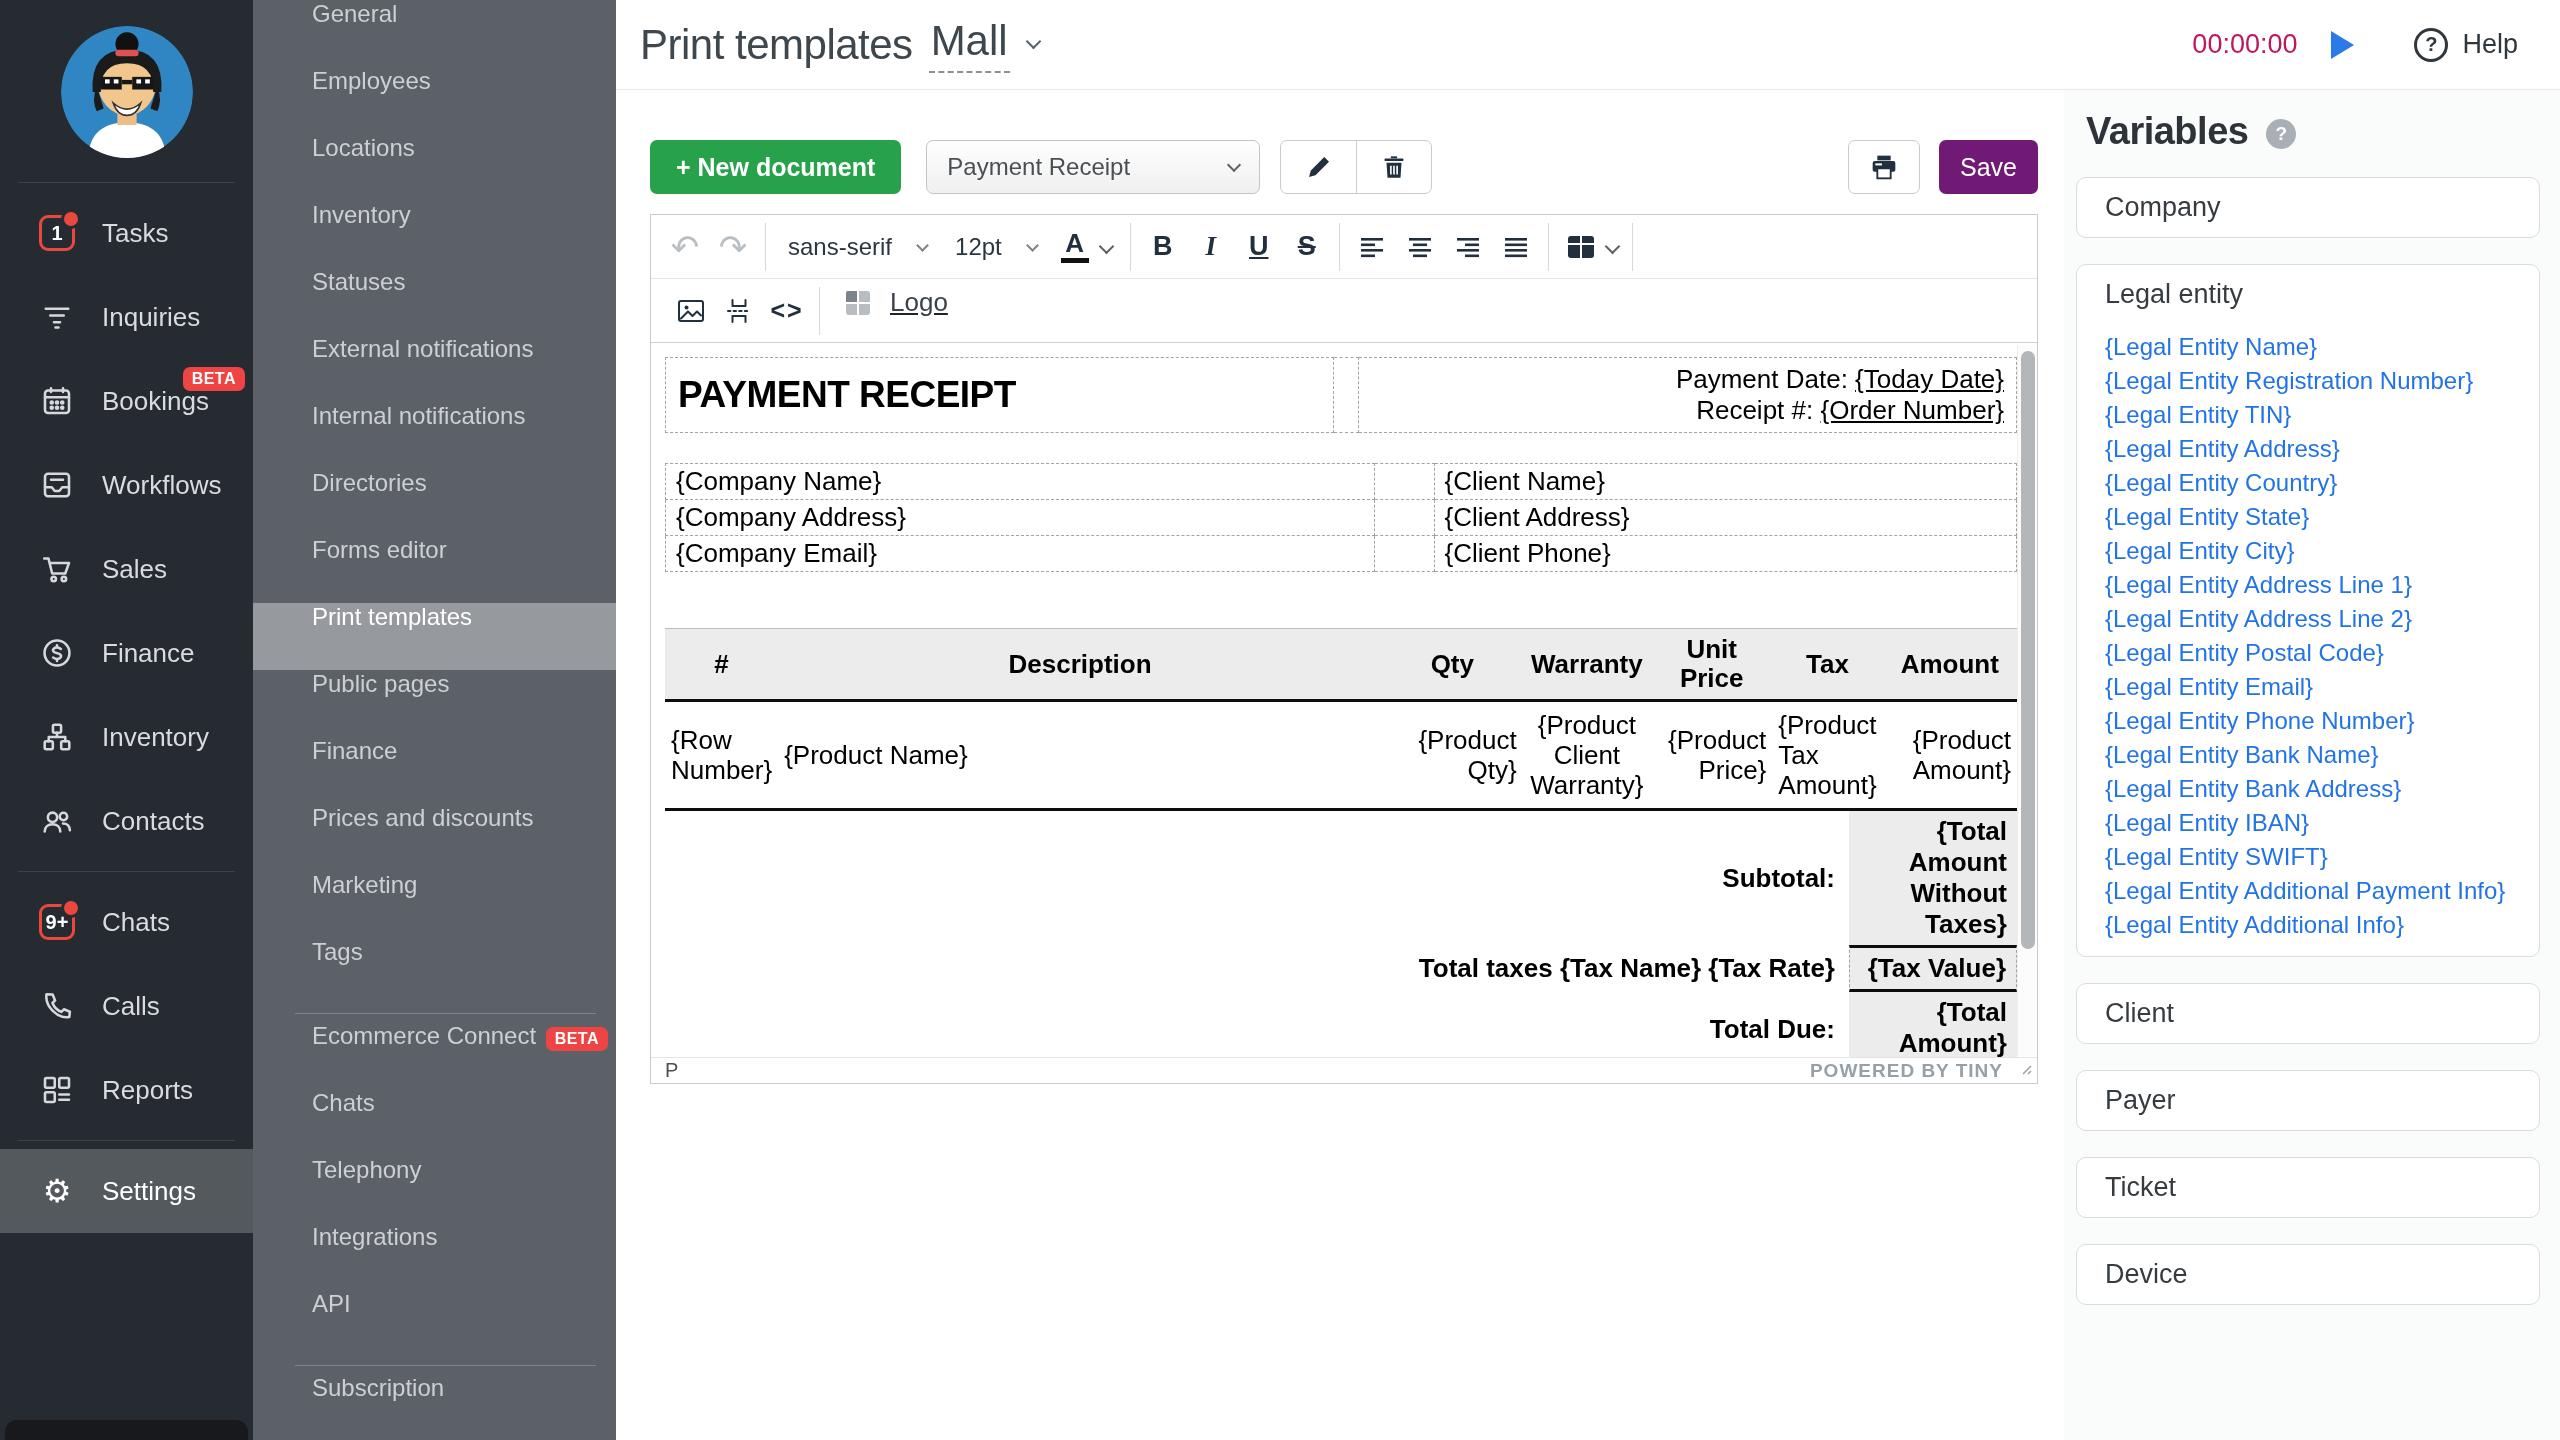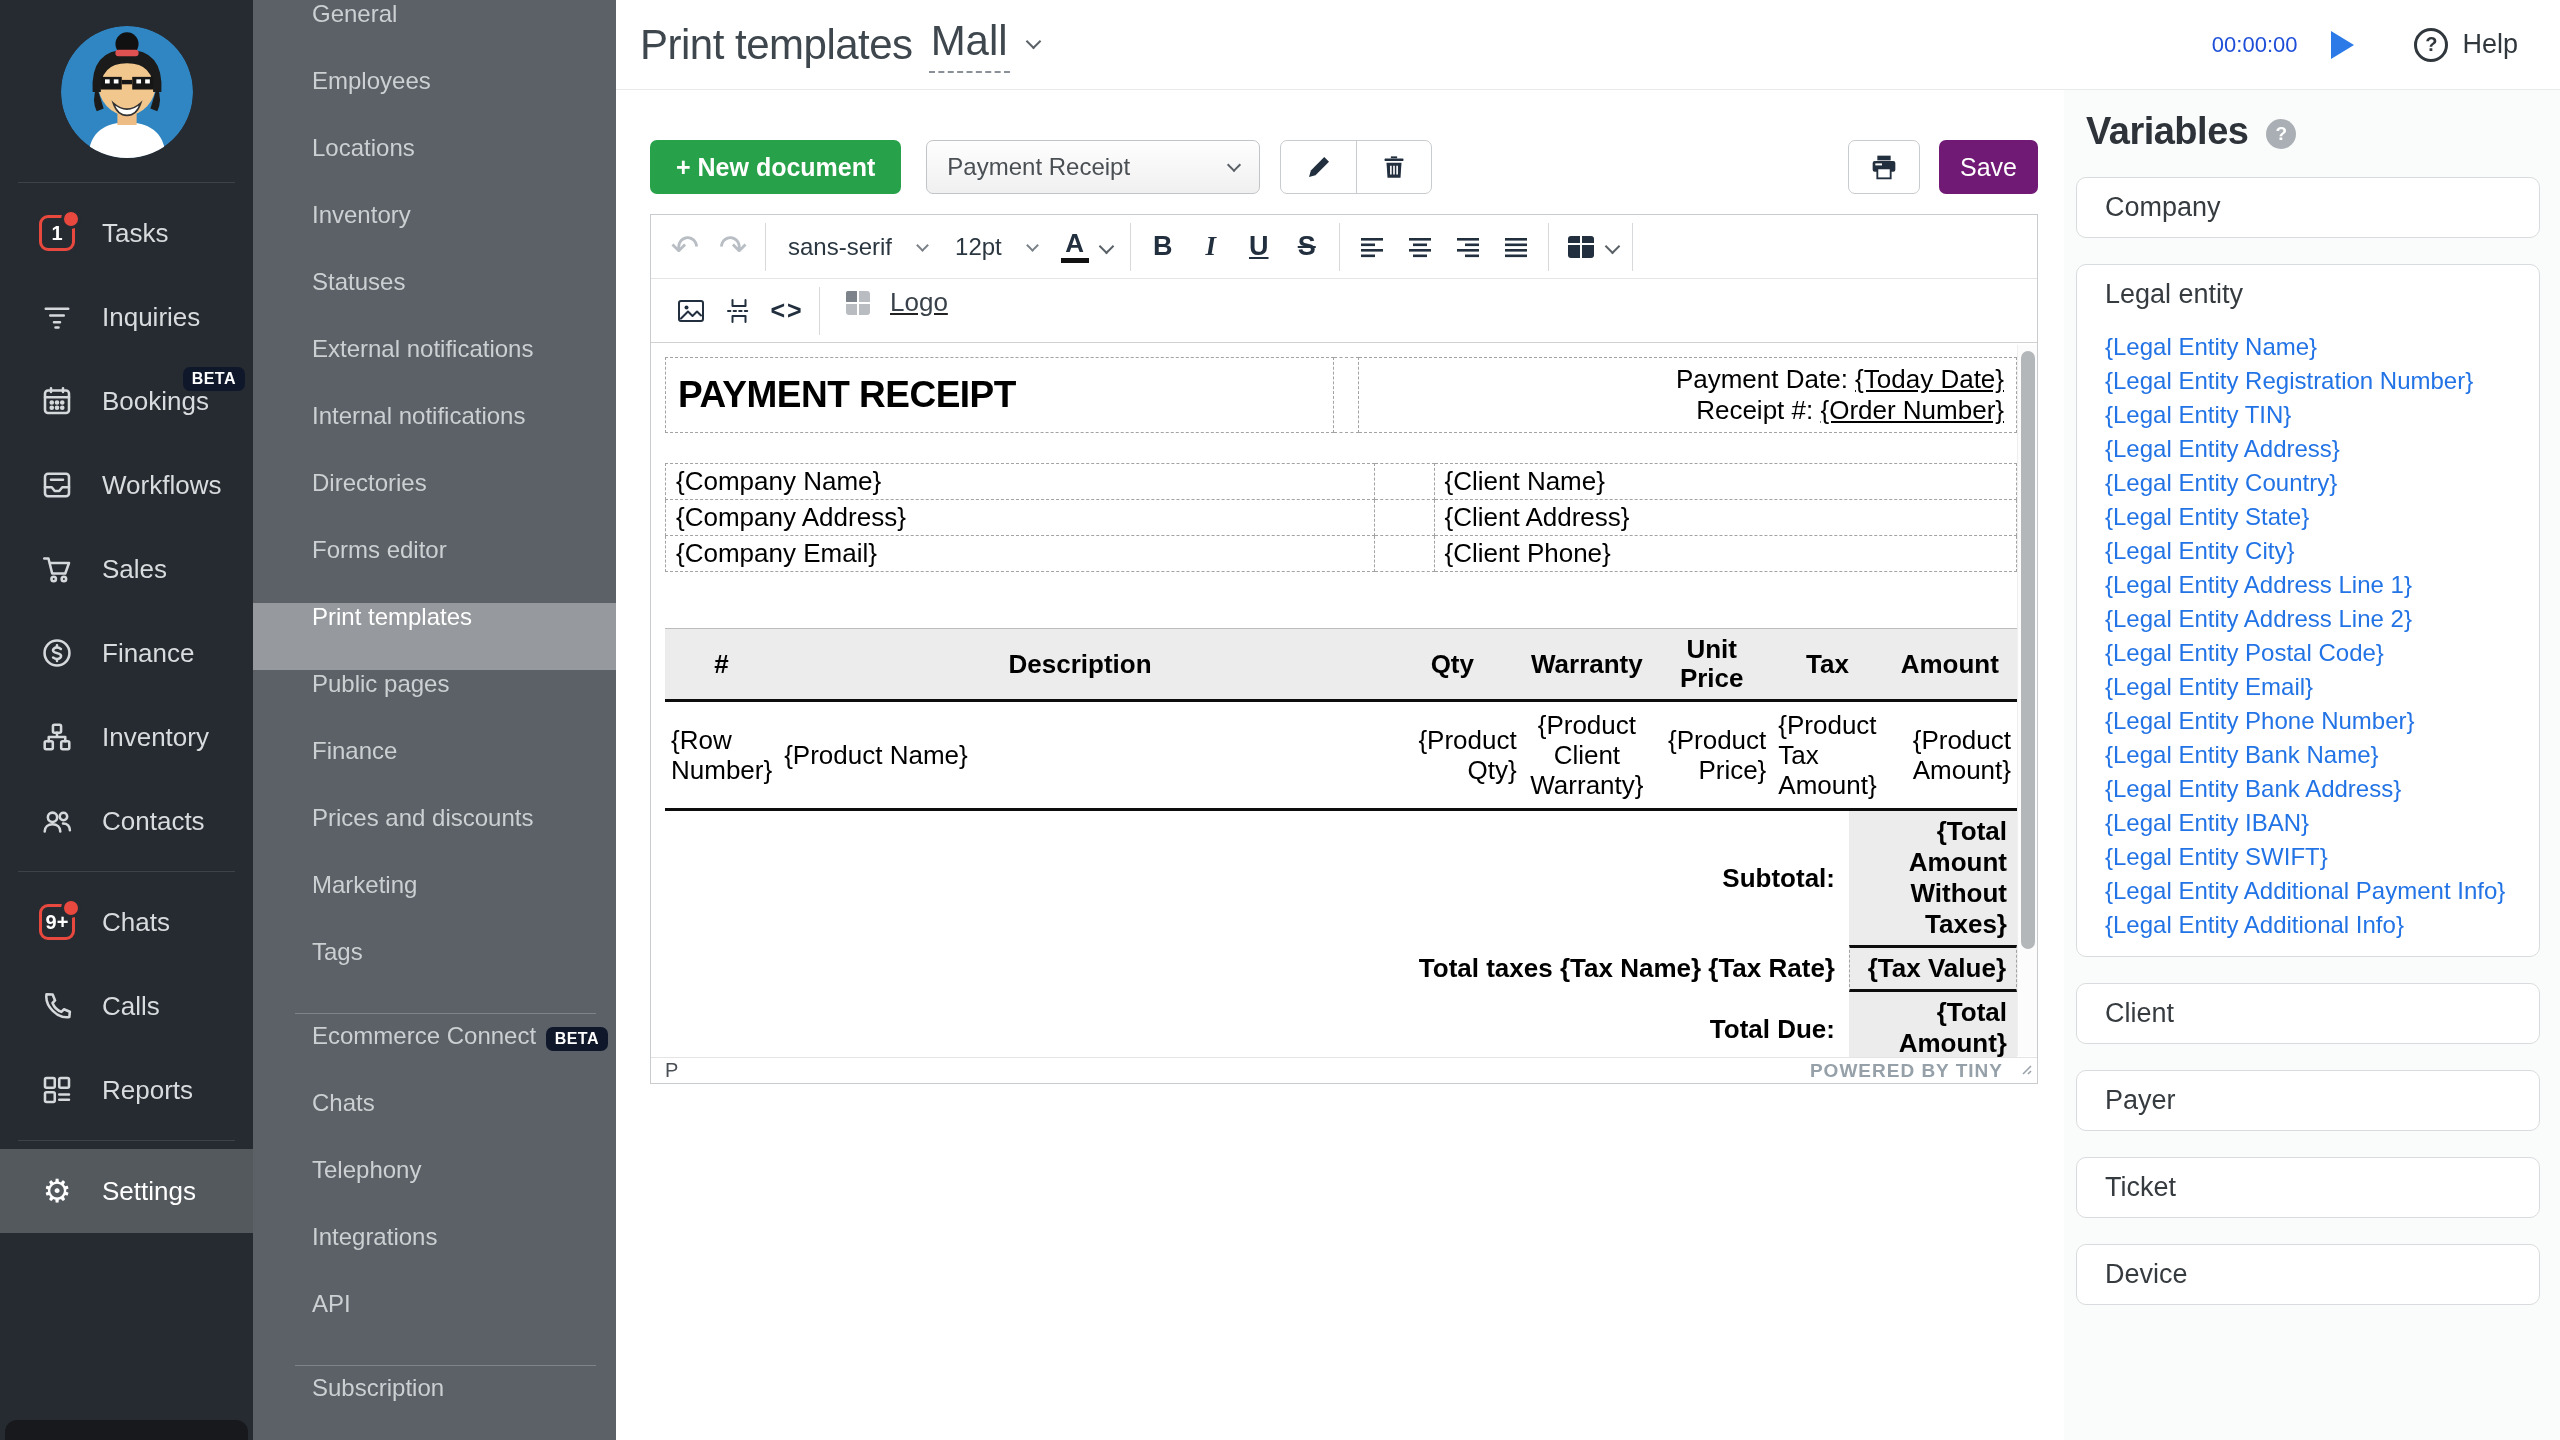--- a/index.html
+++ b/index.html
@@ -15,21 +15,21 @@
   .nav-item { height:84px; display:flex; align-items:center; padding-left:36px; gap:24px;
               font-size:26px; cursor:pointer; position:relative; color:#d9dcde; }
   .nav-item.active { background:#54595e; color:#fff; }
   .nav-ico { width:42px; display:flex; justify-content:center; align-items:center; flex-shrink:0; }
   .nav-div { height:1px; background:#3c4248; margin:8px 18px; }
   .red-badge { min-width:36px; height:36px; border:3px solid #e8483e; border-radius:9px; color:#fff;
                font-size:20px; font-weight:700; display:flex; align-items:center; justify-content:center;
                position:relative; padding:0 3px; }
   .red-badge::after { content:""; position:absolute; top:-9px; right:-9px; width:14px; height:14px;
                background:#e8483e; border-radius:50%; border:3px solid #262b31; }
-  .beta { position:absolute; background:#0f172a; color:#fff; font-size:16px; font-weight:700;
+  .beta { position:absolute; background:#ef4444; color:#fff; font-size:16px; font-weight:700;
           padding:3px 9px; border-radius:7px; letter-spacing:.5px; }
   .nav-item .beta { top:8px; right:8px; }
   .gear-glyph { font-size:32px; line-height:1; }
   .sidebar-foot { position:absolute; left:5px; right:5px; bottom:-28px; height:48px;
           border-radius:12px; background:#17191d; }
 
   
   .subnav { width:363px; flex-shrink:0; background:#5b6167; color:#ccd0d3; position:relative; }
   .sub-item { height:67px; display:flex; align-items:flex-start; padding-left:59px; font-size:24px;
               cursor:pointer; position:relative; }
@@ -43,21 +43,21 @@
                  padding:0 42px 0 24px; flex-shrink:0; }
   .title-wrap { display:flex; align-items:center; }
   .page-title { font-size:42px; color:#3f474e; letter-spacing:-0.5px; }
   .loc-select { display:flex; align-items:center; margin-left:16px; cursor:pointer; }
   .loc-name { font-size:42px; color:#3f474e; border-bottom:2px dashed #8a9097; padding:0 2px 6px; }
   .chev { width:11px; height:11px; border-right:2.5px solid #5a6167; border-bottom:2.5px solid #5a6167;
           transform:rotate(45deg); display:inline-block; }
   .loc-select .chev { margin-left:18px; margin-top:-6px; }
   .header-right { margin-left:auto; display:flex; align-items:center; gap:60px; }
   .timer { display:flex; align-items:center; gap:34px; }
-  .timer-text { font-size:22px; color:#1d4ed8; }
+  .timer-text { font-size:27px; color:#be185d; }
   .play-btn { width:0; height:0; border-top:14px solid transparent; border-bottom:14px solid transparent;
               border-left:23px solid #2b7ae8; cursor:pointer; }
   .help { display:flex; align-items:center; gap:14px; cursor:pointer; }
   .help-circle { width:34px; height:34px; border-radius:50%; border:3px solid #30373d; color:#30373d;
                  font-size:20px; font-weight:700; display:flex; align-items:center; justify-content:center; }
   .help-label { font-size:27px; color:#30373d; }
 
   .content-row { flex:1; display:flex; min-height:0; }
   .editor-col { width:1448px; flex-shrink:0; display:flex; flex-direction:column; }
 

